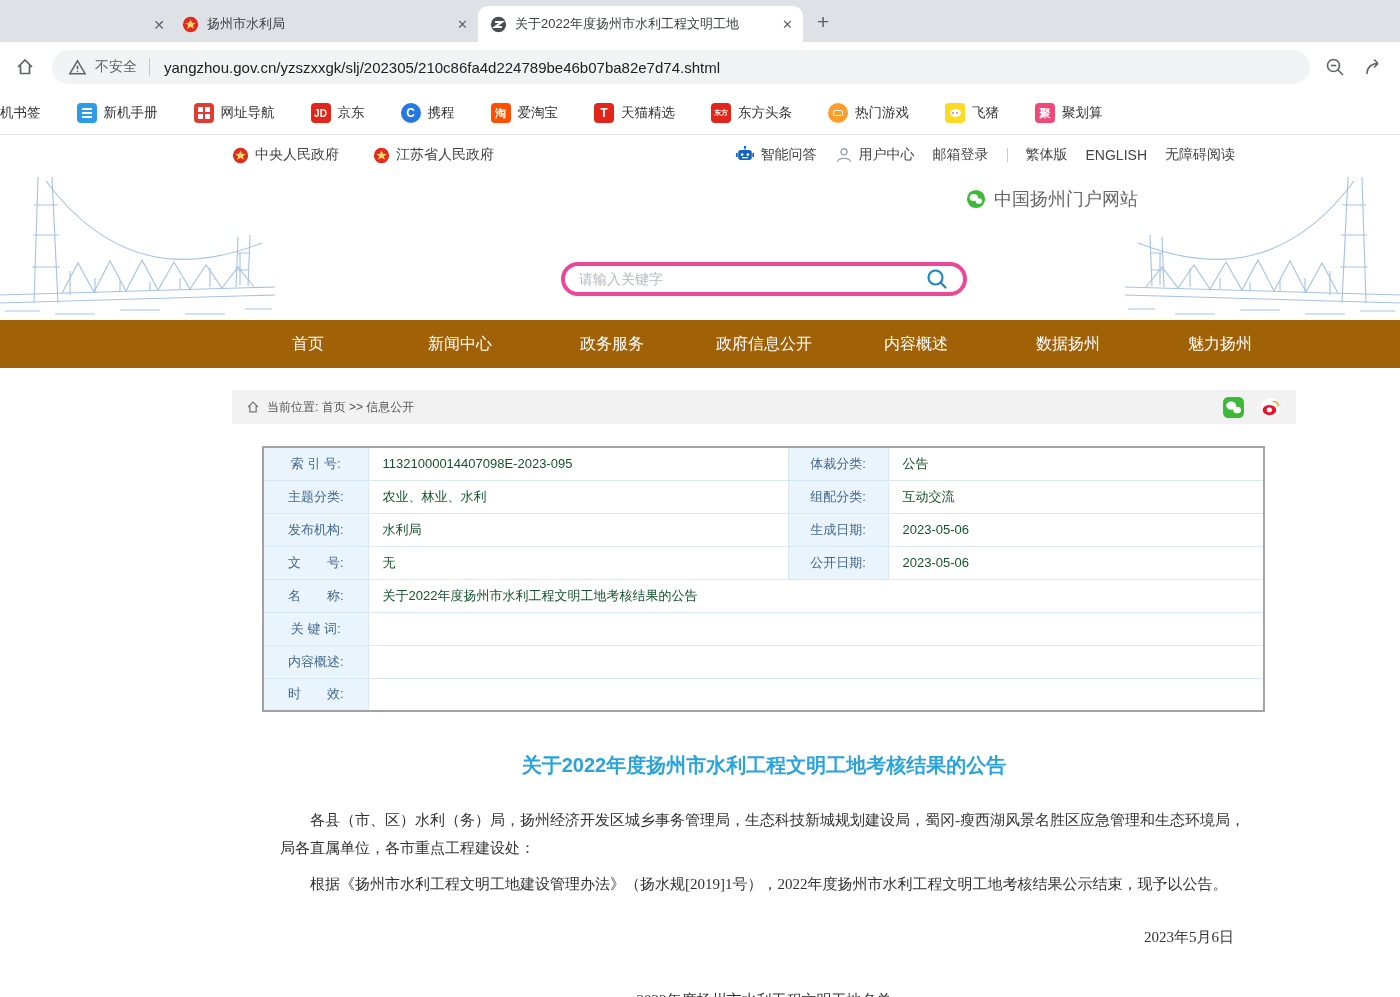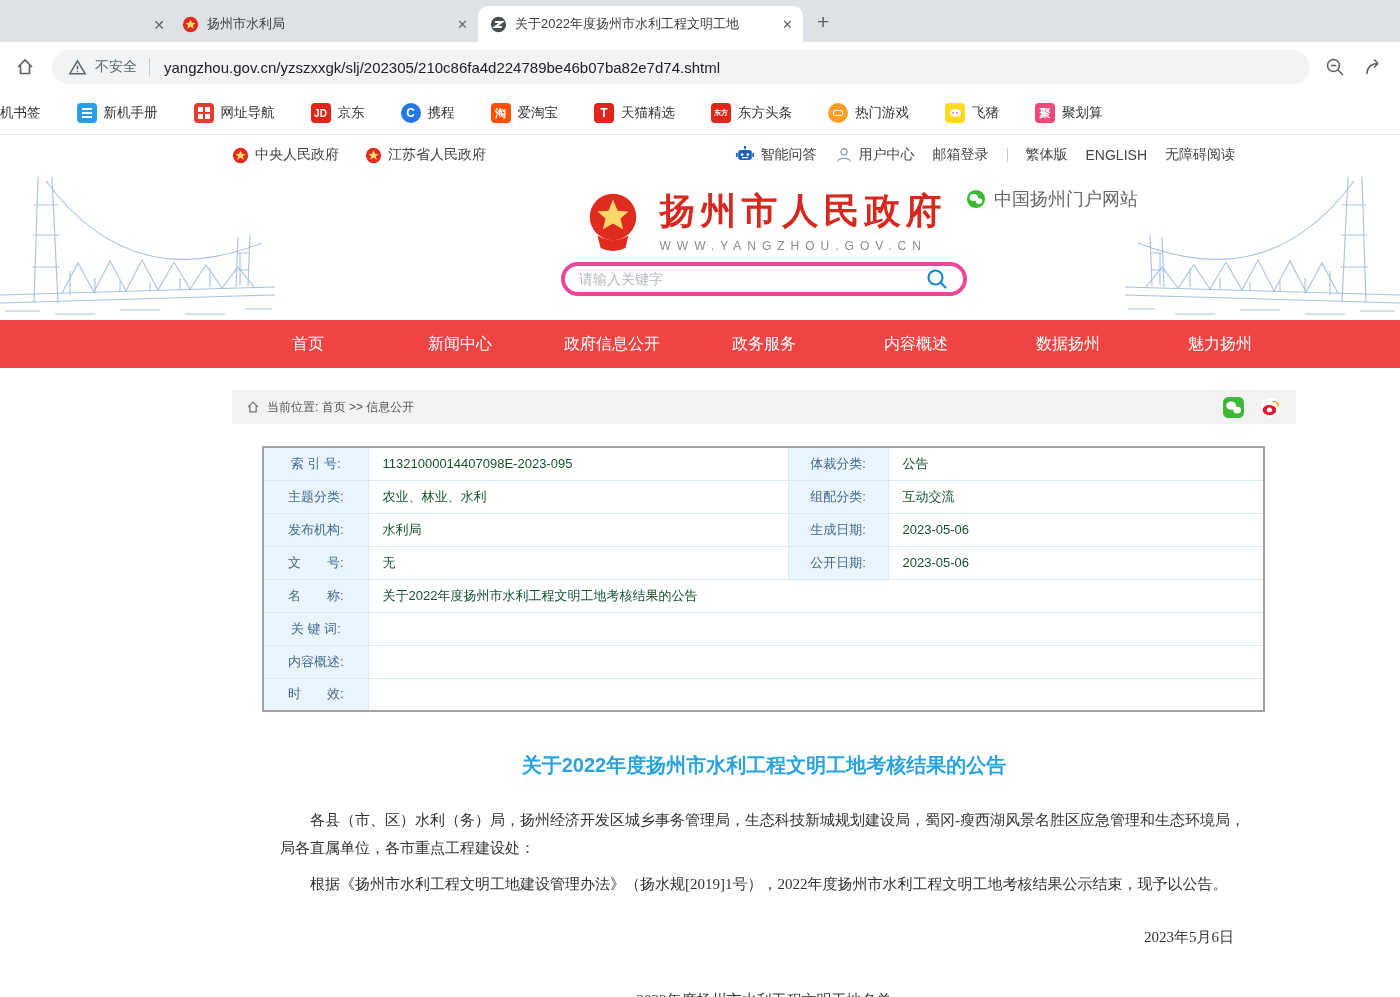--- a/index.html
+++ b/index.html
@@ -47,21 +47,21 @@
   .bi-game i { width:10px; height:6px; border:1.5px solid #fff; border-radius:2px; display:block; }
   .bi-pig  { background:#ffda23; }
   .bi-pig .snout { width:11px; height:8px; background:#fff; border-radius:50%;
     display:flex; align-items:center; justify-content:center; gap:2px; }
   .bi-pig .snout i { width:2px; height:2px; background:#f08080; border-radius:50%; display:block; }
   .bi-ju   { background:#f04878; font-size:11px; }
 
   
   .govbar { height:40px; display:flex; align-items:center; padding-left:232px; padding-right:165px;
     font-size:14px; color:#444; }
-  .gov-left { display:flex; align-items:center; gap:26px; }
+  .gov-left { display:flex; align-items:center; gap:34px; }
   .gov-link { display:flex; align-items:center; gap:6px; cursor:pointer; }
   .gov-right { margin-left:auto; display:flex; align-items:center; gap:18px; }
   .gov-right .itm { display:flex; align-items:center; gap:6px; cursor:pointer; }
   .vdiv { width:1px; height:14px; background:#ccc; }
 
   
   .banner { height:145px; position:relative; background:#fff; overflow:hidden; }
   .bridge { position:absolute; top:0; }
   .bridge.left { left:0; }
   .bridge.right { right:0; transform:scaleX(-1); }
@@ -74,21 +74,21 @@
     gap:8px; font-size:18px; color:#666; cursor:pointer; }
   .search-box { position:absolute; top:87px; left:50%; transform:translateX(-50%);
     width:406px; height:34px; background:#fff; border:4px solid #ec4899; border-radius:17px;
     display:flex; align-items:center; padding:0 14px; }
   .search-box input { flex:1; border:none; outline:none; font-size:14px; color:#333;
     font-family:inherit; background:transparent; }
   .search-box input::placeholder { color:#b3b9c0; }
   .search-btn { cursor:pointer; display:flex; }
 
   
-  .nav { height:48px; background:#ef4444; }
+  .nav { height:48px; background:#a16207; }
   .nav-inner { margin-left:232px; width:1064px; height:100%; display:flex; }
   .nav-item { flex:1; display:flex; align-items:center; justify-content:center;
     color:#fff; font-size:16px; cursor:pointer; }
 
   
   .container { margin-left:232px; width:1064px; }
   .breadcrumb { margin-top:22px; height:34px; background:#f2f2f2; display:flex;
     align-items:center; padding:0 14px; font-size:12px; color:#555; }
   .crumb-text { margin-left:7px; }
   .crumb-icons { margin-left:auto; display:flex; align-items:center; gap:14px; }
@@ -308,31 +308,20 @@
       <path d="M46,6 C110,92 185,98 262,68"></path>
       <path d="M70,96 L70,120 M95,103 L95,118 M120,106 L120,117 M150,107 L150,116 M180,103 L180,114 M210,93 L210,112 M240,78 L240,110"></path>
       <path d="M0,120 L275,112 M0,128 L275,120"></path>
       <path d="M62,118 L78,88 L94,117 L110,86 L126,116 L142,85 L158,115 L174,87 L190,114 L206,90 L222,113 L238,92 L254,112"></path>
       <path d="M238,62 L236,112 M250,60 L248,111 M237,78 L249,78 M236,95 L248,95"></path>
       <path d="M5,136 L40,136 M55,139 L95,139 M120,135 L160,135 M185,139 L225,139 M245,134 L272,134"></path>
     </g>
   </svg>
 
   <div class="banner-inner">
-    <div class="logo-row">
-      <svg width="62" height="62" viewBox="0 0 40 40">
-        <circle cx="20" cy="18" r="15" fill="#e02b20"></circle>
-        <polygon points="20,7 23,14 30,14.5 24.8,19 26.5,26 20,22.2 13.5,26 15.2,19 10,14.5 17,14" fill="#ffd769"></polygon>
-        <path d="M10,30 Q20,36 30,30 L28,38 Q20,42 12,38 Z" fill="#e02b20"></path>
-      </svg>
-      <div class="logo-text">
-        <div class="site-name">扬州市人民政府</div>
-        <div class="site-url">WWW.YANGZHOU.GOV.CN</div>
-      </div>
-    </div>
     <div class="portal">
       <svg width="20" height="20" viewBox="0 0 22 22">
         <circle cx="11" cy="11" r="10" fill="#3db837"></circle>
         <ellipse cx="8.6" cy="9.4" rx="4.6" ry="3.9" fill="#fff"></ellipse>
         <ellipse cx="14.2" cy="13.2" rx="3.6" ry="3.1" fill="#fff"></ellipse>
       </svg>
       <span>中国扬州门户网站</span>
     </div>
     <div class="search-box">
       <input type="text" placeholder="请输入关键字" style="">
@@ -343,22 +332,22 @@
           </svg>
       </span>
     </div>
   </div>
 </div>
 
 <div class="nav">
   <div class="nav-inner">
     <span class="nav-item">首页</span>
     <span class="nav-item">新闻中心</span>
+    <span class="nav-item">政务服务</span>
     <span class="nav-item">政府信息公开</span>
-    <span class="nav-item">政务服务</span>
     <span class="nav-item">内容概述</span>
     <span class="nav-item">数据扬州</span>
     <span class="nav-item">魅力扬州</span>
   </div>
 </div>
 
 <div class="container">
 
   <div class="breadcrumb">
     <svg width="14" height="14" viewBox="0 0 20 20">

